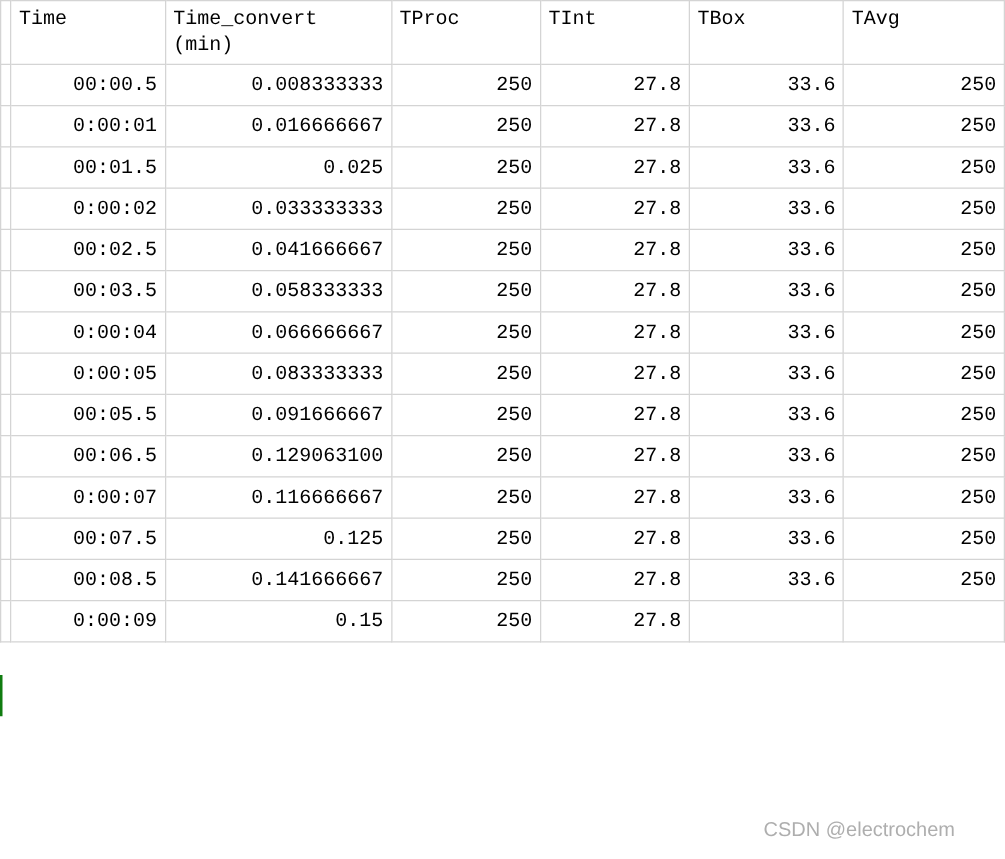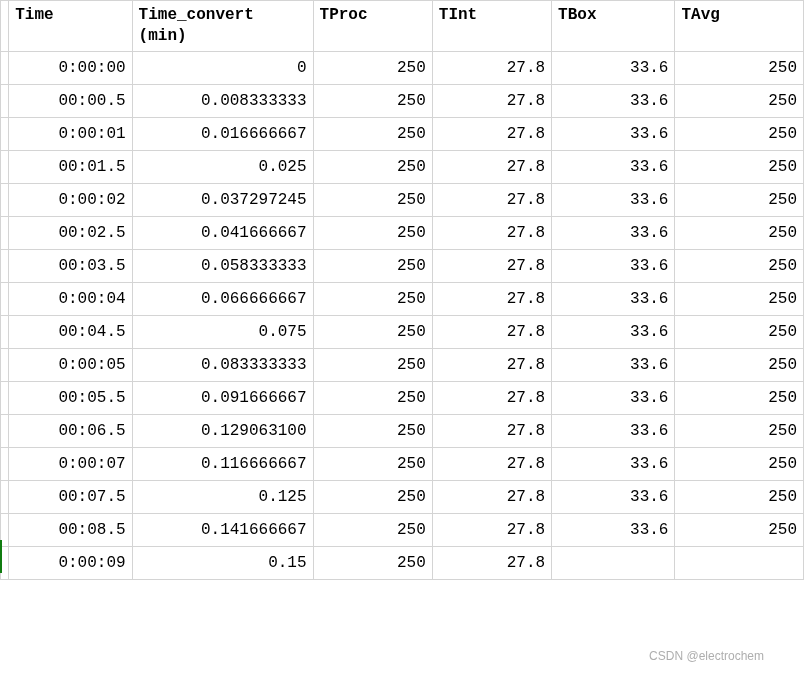--- a/index.html
+++ b/index.html
@@ -27,21 +27,20 @@
     vertical-align: middle;
     white-space: nowrap;
     overflow: hidden;
     font-weight: normal;
   }
   th {
     text-align: left;
     vertical-align: top;
     height: 48px;
     line-height: 1.3;
-    font-weight: bold;
   }
   td.num { text-align: right; }
   td.time { text-align: right; }
   col.rowhead { width: 8px; }
   col.c1 { width: 120px; }
   col.c2 { width: 176px; }
   col.c3 { width: 116px; }
   col.c4 { width: 116px; }
   col.c5 { width: 120px; }
   col.c6 { width: 125px; }
@@ -49,23 +48,23 @@
     position: absolute;
     left: 0;
     top: 540px;
     width: 2px;
     height: 33px;
     background: #107c10;
   }
   .watermark {
     position: absolute;
     right: 40px;
-    bottom: 24px;
+    bottom: 13px;
     font-family: sans-serif;
-    font-size: 12px;
+    font-size: 16px;
     color: rgba(160,160,160,0.85);
     pointer-events: none;
     margin-left: 44px;
   }
 </style>
 </head>
 <body>
 
 <table>
   <colgroup>
@@ -85,29 +84,20 @@
 (min)</th>
       <th>TProc</th>
       <th>TInt</th>
       <th>TBox</th>
       <th>TAvg</th>
     </tr>
   </thead>
   <tbody id="tbody">
       <tr>
         <td></td>
-        <td class="time">0:00:00</td>
-        <td class="num">0</td>
-        <td class="num">250</td>
-        <td class="num">27.8</td>
-        <td class="num">33.6</td>
-        <td class="num">250</td>
-      </tr>
-      <tr>
-        <td></td>
         <td class="time">00:00.5</td>
         <td class="num">0.008333333</td>
         <td class="num">250</td>
         <td class="num">27.8</td>
         <td class="num">33.6</td>
         <td class="num">250</td>
       </tr>
       <tr>
         <td></td>
         <td class="time">0:00:01</td>
@@ -122,21 +112,21 @@
         <td class="time">00:01.5</td>
         <td class="num">0.025</td>
         <td class="num">250</td>
         <td class="num">27.8</td>
         <td class="num">33.6</td>
         <td class="num">250</td>
       </tr>
       <tr>
         <td></td>
         <td class="time">0:00:02</td>
-        <td class="num">0.037297245</td>
+        <td class="num">0.033333333</td>
         <td class="num">250</td>
         <td class="num">27.8</td>
         <td class="num">33.6</td>
         <td class="num">250</td>
       </tr>
       <tr>
         <td></td>
         <td class="time">00:02.5</td>
         <td class="num">0.041666667</td>
         <td class="num">250</td>
@@ -157,29 +147,20 @@
         <td></td>
         <td class="time">0:00:04</td>
         <td class="num">0.066666667</td>
         <td class="num">250</td>
         <td class="num">27.8</td>
         <td class="num">33.6</td>
         <td class="num">250</td>
       </tr>
       <tr>
         <td></td>
-        <td class="time">00:04.5</td>
-        <td class="num">0.075</td>
-        <td class="num">250</td>
-        <td class="num">27.8</td>
-        <td class="num">33.6</td>
-        <td class="num">250</td>
-      </tr>
-      <tr>
-        <td></td>
         <td class="time">0:00:05</td>
         <td class="num">0.083333333</td>
         <td class="num">250</td>
         <td class="num">27.8</td>
         <td class="num">33.6</td>
         <td class="num">250</td>
       </tr>
       <tr>
         <td></td>
         <td class="time">00:05.5</td>

